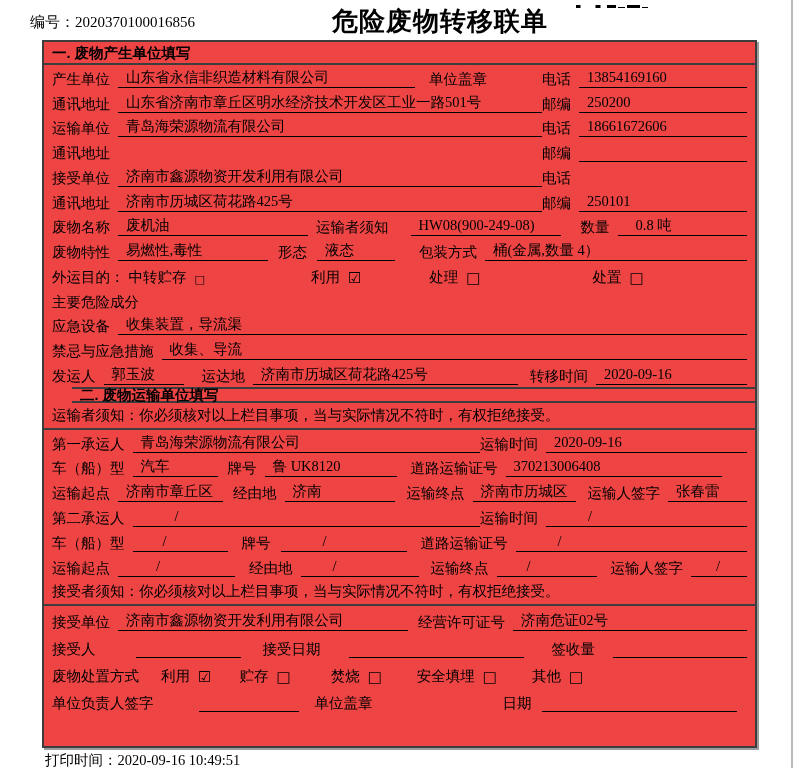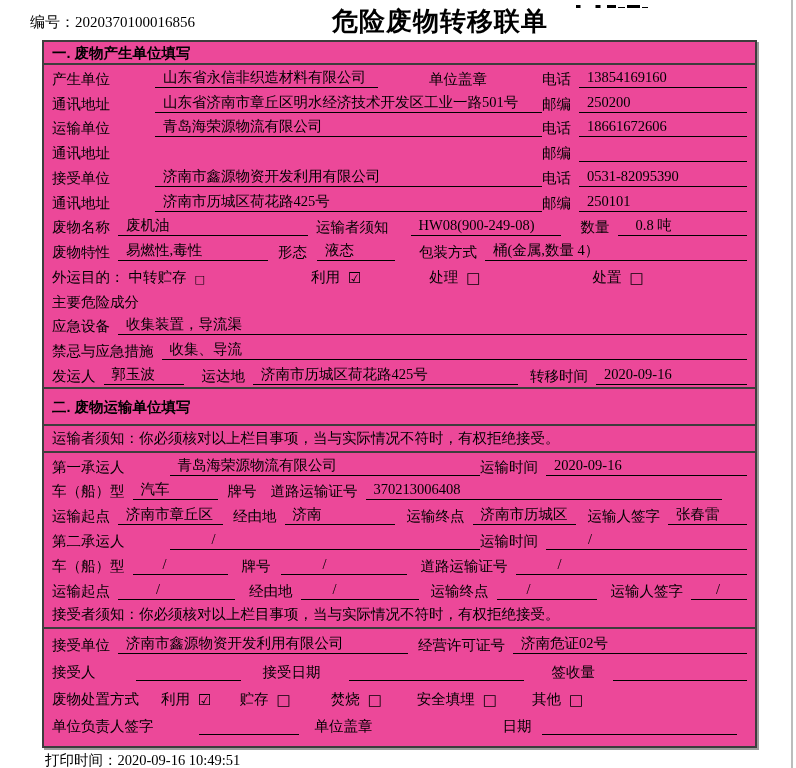--- a/index.html
+++ b/index.html
@@ -5,34 +5,34 @@
   html,body{margin:0;padding:0;background:#fff;}
   body{width:796px;height:768px;position:relative;overflow:hidden;
        font-family:"Liberation Serif",serif;font-size:14.5px;color:#000;}
   .serial{position:absolute;top:13px;left:30px;white-space:nowrap;font-size:15px;}
   .doc-title{position:absolute;top:4px;left:120px;width:640px;text-align:center;
        font-family:"Liberation Sans",sans-serif;font-weight:bold;font-size:26px;letter-spacing:1px;}
   .qr{position:absolute;left:576px;top:0;width:72px;height:8px;overflow:hidden;}
   .win-edge{position:absolute;right:3px;top:0;width:2px;height:768px;background:#bcbcbc;}
 
   .sheet{position:absolute;left:42px;top:40px;width:715px;height:708px;box-sizing:border-box;
-       border:2px solid #3d3d3d;box-shadow:2px 2px 0 #9c9c9c;background:#ec4899;}
+       border:2px solid #3d3d3d;box-shadow:2px 2px 0 #9c9c9c;background:#ef4444;}
   .sech{font-family:"Liberation Sans",sans-serif;font-weight:bold;font-size:14.5px;
        height:23px;box-sizing:border-box;padding:2px 8px 0 8px;border-bottom:2px solid #3d3d3d;
        display:flex;align-items:center;}
-  .sech.bt{border-top:2px solid #3d3d3d;height:39px;}
+  .sech.bt{border-top:2px solid #3d3d3d;height:16px;margin-left:28px;}
   .note{height:27px;box-sizing:border-box;padding:0 8px;border-bottom:2px solid #3d3d3d;
        display:flex;align-items:center;white-space:nowrap;}
   .row{display:flex;align-items:flex-end;height:24.77px;box-sizing:border-box;padding:0 8px 2px 8px;}
   .row3{height:27px;}
   .row > *{line-height:17px;}
   .lb{white-space:nowrap;}
   .ul{border-bottom:1px solid #000;padding:0 4px 1px 8px;white-space:nowrap;overflow:hidden;box-sizing:border-box;}
   .grow{flex:1;}
-  .lgrp{display:flex;align-items:flex-end;gap:37px;}
+  .lgrp{display:flex;align-items:flex-end;}
   .lgrp > *{line-height:17px;}
   .w490{width:490px;}
   .w428{width:428px;}
   .cb{font-family:"DejaVu Sans",sans-serif;font-size:15px;line-height:16px;margin-left:8px;}
   .cb.sm{font-size:11px;line-height:13px;}
   .slash{padding-left:42px;}
   .print-line{position:absolute;top:751px;left:45px;white-space:nowrap;font-size:14.5px;}
 </style>
 </head>
 <body>
@@ -93,21 +93,20 @@
     <span class="lb">邮编</span>
     <span class="ul grow" style="margin-left:8px"></span>
   </div>
 
   <div class="row">
     <div class="lgrp w490">
       <span class="lb">接受单位</span>
       <span class="ul grow" style="margin-left:8px">济南市鑫源物资开发利用有限公司</span>
     </div>
     <span class="lb">电话</span>
-    <span class="ul grow" style="margin-left:8px">0531-82095390</span>
   </div>
 
   <div class="row">
     <div class="lgrp w490">
       <span class="lb">通讯地址</span>
       <span class="ul grow" style="margin-left:8px">济南市历城区荷花路425号</span>
     </div>
     <span class="lb">邮编</span>
     <span class="ul grow" style="margin-left:8px">250101</span>
   </div>
@@ -174,20 +173,21 @@
       <span class="ul grow" style="margin-left:8px">青岛海荣源物流有限公司</span>
     </div>
     <span class="lb">运输时间</span>
     <span class="ul grow" style="margin-left:8px">2020-09-16</span>
   </div>
 
   <div class="row">
     <span class="lb">车（船）型</span>
     <span class="ul" style="width:85px;margin-left:8px">汽车</span>
     <span class="lb" style="margin-left:10px">牌号</span>
+    <span class="ul" style="width:132px;margin-left:8px">鲁 UK8120</span>
     <span class="lb" style="margin-left:14px">道路运输证号</span>
     <span class="ul grow" style="margin-left:8px;margin-right:25px">370213006408</span>
   </div>
 
   <div class="row">
     <span class="lb">运输起点</span>
     <span class="ul" style="width:105px;margin-left:8px">济南市章丘区</span>
     <span class="lb" style="margin-left:10px">经由地</span>
     <span class="ul" style="width:110px;margin-left:8px">济南</span>
     <span class="lb" style="margin-left:12px">运输终点</span>

